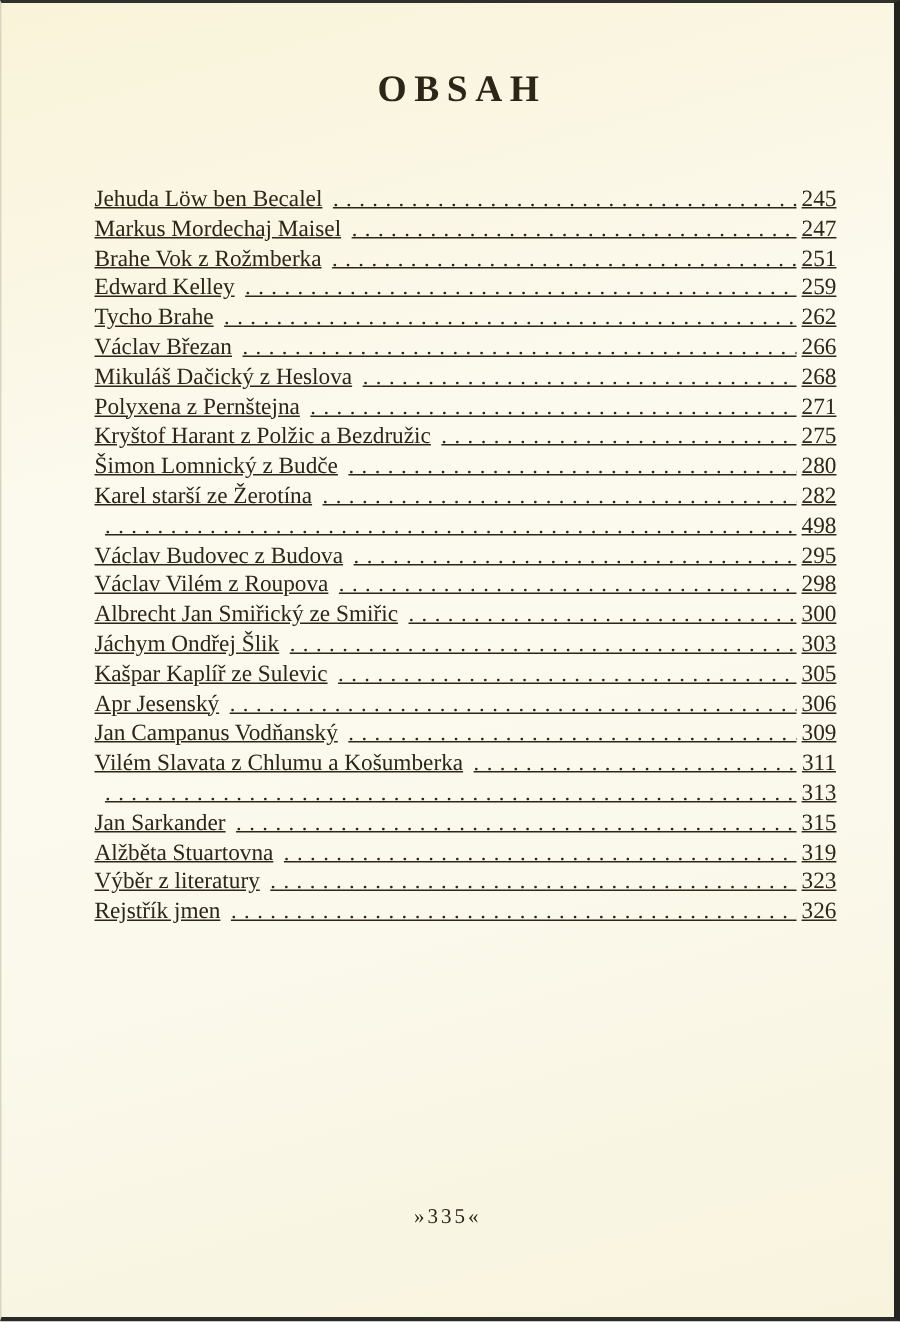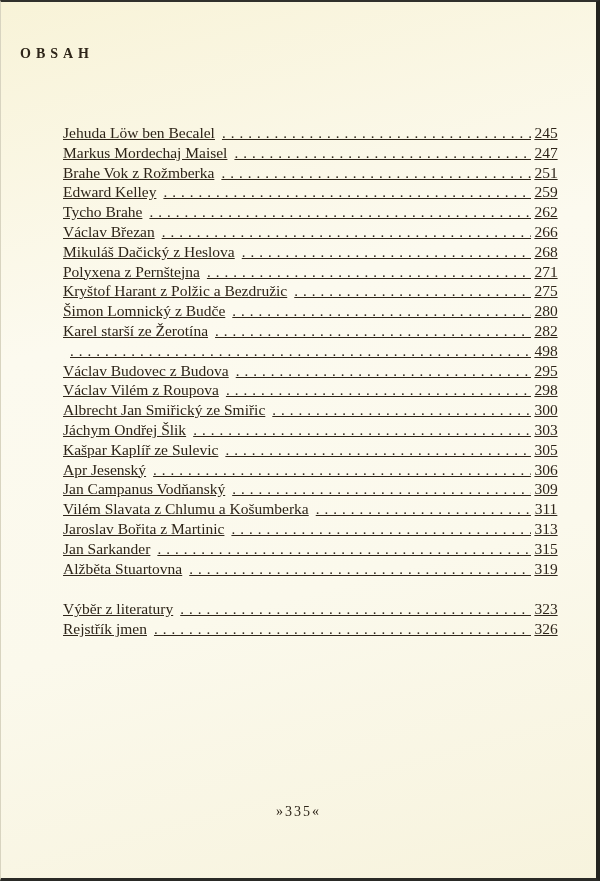--- a/index.html
+++ b/index.html
@@ -25,22 +25,22 @@
       #f7f3dd 100%);
     font-family: "Liberation Serif", "DejaVu Serif", serif;
     color: var(--ink);
     overflow: hidden;
   }
 
   .title {
     margin: 0;
     padding-top: 45px;
     padding-left: 19px; 
-    text-align: left;
-    font-size: 14px;
+    text-align: center;
+    font-size: 25px;
     font-weight: 700;
     letter-spacing: 5px;
     line-height: 1;
     color: var(--ink);
   }
 
   .toc {
     position: absolute;
     left: 62px;
     right: 35px;
@@ -70,21 +70,20 @@
     font-size: 15px;
   }
 
   .row .pagenum {
     flex: 0 0 auto;
     min-width: 30px;
     text-align: center;
   }
 
   .toc-secondary {
-    margin-top: 21px;
   }
 
   .folio {
     position: absolute;
     left: 0;
     right: 0;
     top: 802px;
     text-align: center;
     font-size: 14px;
     letter-spacing: 2px;
@@ -193,21 +192,20 @@
           <span class="label">Jan Campanus Vodňanský</span>
           <span class="leader">........................................................................................................................</span>
           <span class="pagenum">309</span>
         </div>
         <div class="row">
           <span class="label">Vilém Slavata z Chlumu a Košumberka</span>
           <span class="leader">........................................................................................................................</span>
           <span class="pagenum">311</span>
         </div>
         <div class="row">
-          <span class="label">Jaroslav Bořita z Martinic</span>
           <span class="leader">........................................................................................................................</span>
           <span class="pagenum">313</span>
         </div>
         <div class="row">
           <span class="label">Jan Sarkander</span>
           <span class="leader">........................................................................................................................</span>
           <span class="pagenum">315</span>
         </div>
         <div class="row">
           <span class="label">Alžběta Stuartovna</span>

